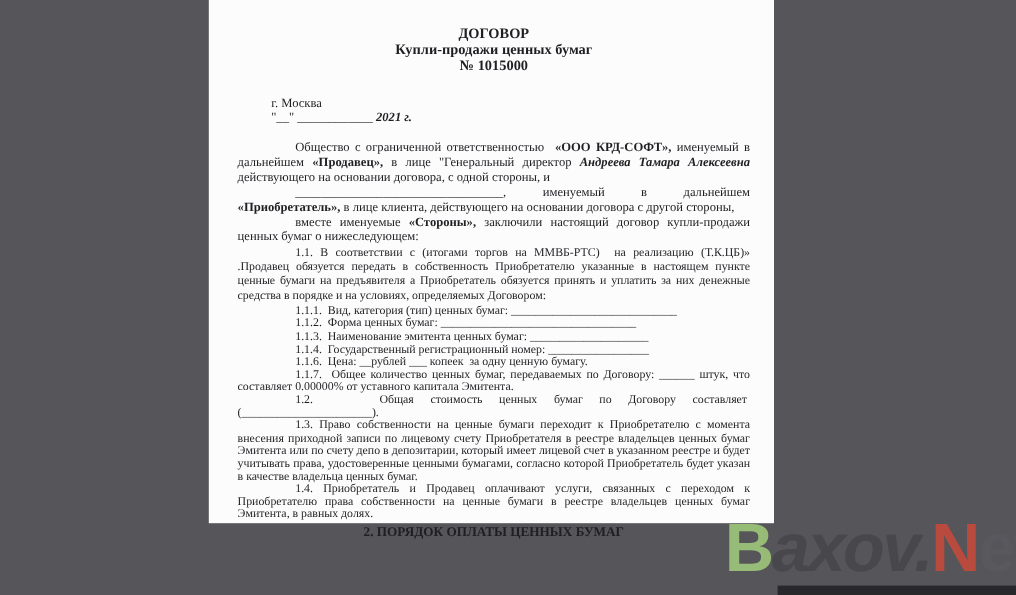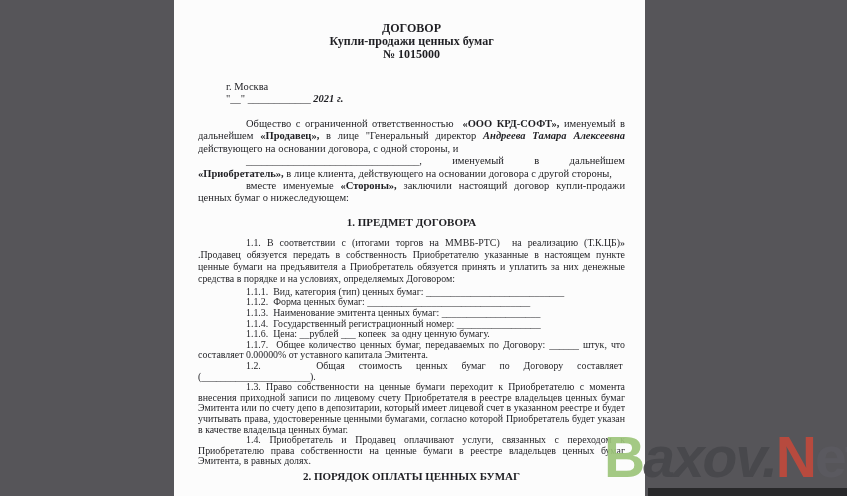--- a/index.html
+++ b/index.html
@@ -5,21 +5,21 @@
   html,body{margin:0;padding:0;}
   .stage{
     position:relative;
     width:847px;height:496px;
     background:#565559;
     overflow:hidden;
     font-family:"Liberation Serif", serif;
   }
   .page{
     position:absolute;left:174px;top:0;
-    width:471px;height:496px;
+    width:471px;height:436px;
     background:#fcfcfc;
     box-sizing:border-box;
     padding:22px 20px 0 24px;
     color:#1f1f23;
   }
   .title-block{ text-align:center; font-weight:bold; font-size:12px; line-height:13px; }
   .dateline{
     display:flex;justify-content:space-between;align-items:baseline;
     margin-top:20px;
     padding-left:28px;padding-right:12px;
@@ -83,21 +83,20 @@
         <span class="year">2021 г.</span>
       </span>
     </div>
 
     <div class="intro" style="margin-top:13px;">
       <p><span>Общество с ограниченной ответственностью&nbsp; </span><span class="b">«ООО КРД-СОФТ»,</span><span> именуемый в дальнейшем </span><span class="b">«Продавец»,</span><span> в лице "Генеральный директор </span><span class="bi">Андреева Тамара Алексеевна</span><span> действующего на основании договора, с одной стороны, и</span></p>
       <p><span>_________________________________, именуемый в дальнейшем </span><span class="b">«Приобретатель»,</span><span> в лице клиента, действующего на основании договора с другой стороны,</span></p>
       <p><span>вместе именуемые </span><span class="b">«Стороны»,</span><span> заключили настоящий договор купли-продажи ценных бумаг о нижеследующем:</span></p>
     </div>
 
-    <div class="sec-heading">1. ПРЕДМЕТ ДОГОВОРА</div>
 
     <div class="clauses">
       <p class="loose">1.1. В соответствии с (итогами торгов на ММВБ-РТС)&nbsp; на реализацию (Т.К.ЦБ)» .Продавец обязуется передать в собственность Приобретателю указанные в настоящем пункте ценные бумаги на предъявителя а Приобретатель обязуется принять и уплатить за них денежные средства в порядке и на условиях, определяемых Договором:</p>
       <p>1.1.1.&nbsp; Вид, категория (тип) ценных бумаг: ____________________________</p>
       <p>1.1.2.&nbsp; Форма ценных бумаг: _________________________________</p>
       <p>1.1.3.&nbsp; Наименование эмитента ценных бумаг: ____________________</p>
       <p>1.1.4.&nbsp; Государственный регистрационный номер: _________________</p>
       <p>1.1.6.&nbsp; Цена: __рублей ___ копеек&nbsp; за одну ценную бумагу.</p>
       <p>1.1.7.&nbsp; Общее количество ценных бумаг, передаваемых по Договору: ______ штук, что составляет 0.00000% от уставного капитала Эмитента.</p>
       <p>1.2.&nbsp;&nbsp;&nbsp; Общая стоимость ценных бумаг по Договору составляет&nbsp; (______________________).</p>

